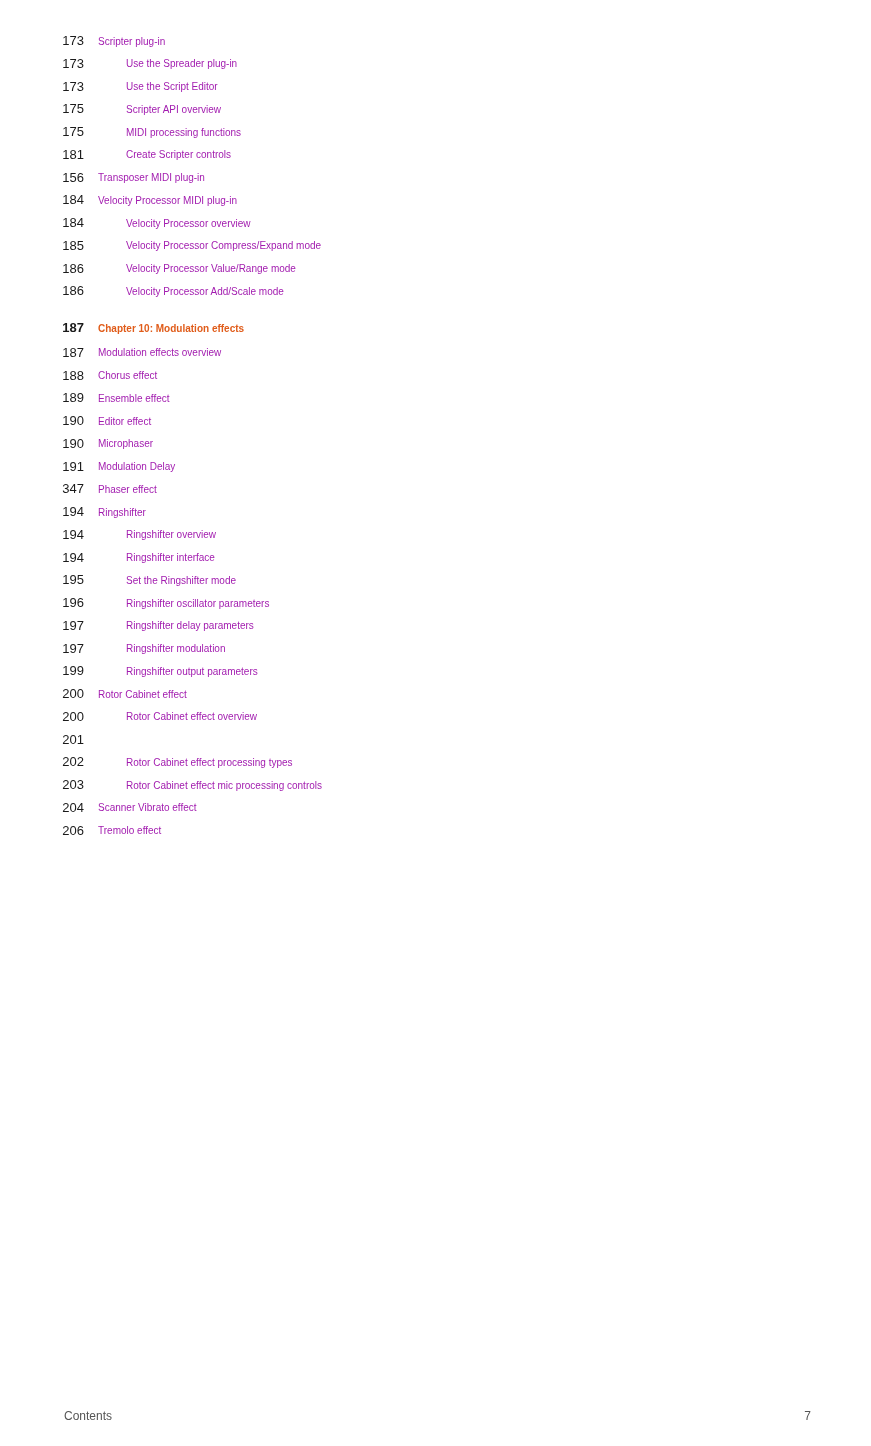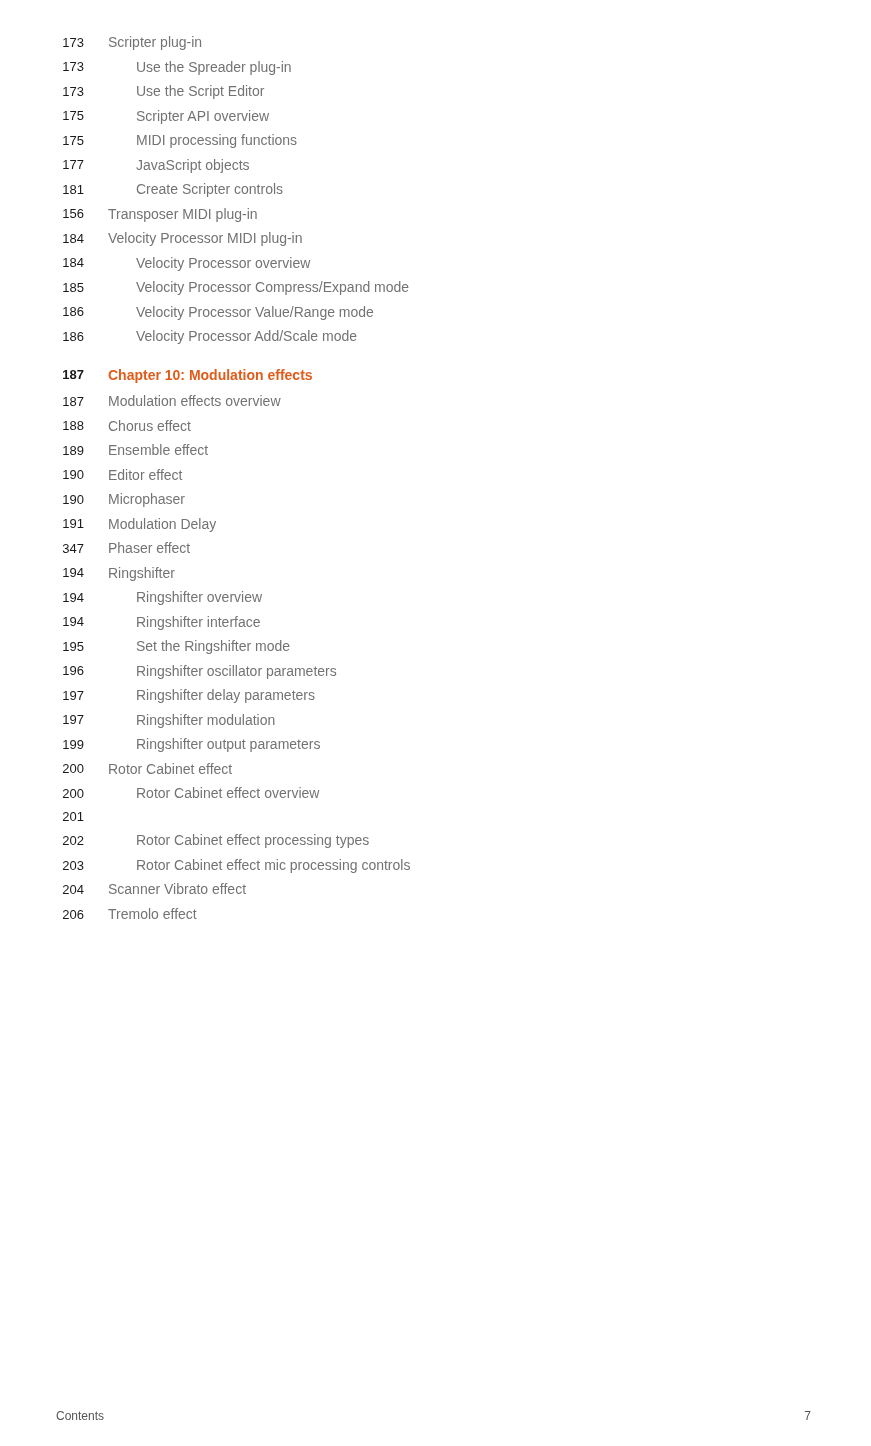--- a/index.html
+++ b/index.html
@@ -18,77 +18,76 @@
       position: relative;
     }
 
     .page-container {
       padding: 30px 80px 60px 60px;
       max-width: 871px;
     }
 
     .toc-entry {
       display: flex;
-      align-items: flex-end;
+      align-items: center;
       line-height: 1.75;
       padding: 0;
-      gap: 10px;
     }
 
     .page-num {
       min-width: 38px;
       text-align: right;
       font-size: 13px;
       color: #1a1a1a;
       padding-right: 14px;
       flex-shrink: 0;
     }
 
     .entry-text {
-      font-size: 14px;
-      color: #737373;
+      font-size: 10px;
+      color: #a21caf;
     }
 
     .indent-1 .entry-text {
       padding-left: 28px;
     }
 
     .chapter-heading {
       color: #e05c1a;
       font-size: 14.5px;
       font-weight: 600;
       margin-top: 4px;
       margin-bottom: 2px;
     }
 
     .chapter-heading .entry-text {
       color: #e05c1a;
       font-weight: 600;
-      font-size: 14px;
+      font-size: 10px;
     }
 
     .spacer {
       height: 10px;
     }
 
     .page-footer {
       position: absolute;
       bottom: 30px;
       left: 0;
       right: 0;
       display: flex;
       justify-content: center;
       align-items: center;
       font-size: 12px;
       color: #555;
     }
 
     .footer-left {
       position: absolute;
-      left: 56px;
+      left: 64px;
       font-size: 12px;
       color: #555;
     }
 
     .footer-right {
       position: absolute;
       right: 60px;
       font-size: 12px;
       color: #555;
     }
@@ -112,24 +111,20 @@
       </div>
       <div class="toc-entry indent-1">
         <span class="page-num">175</span>
         <span class="entry-text">Scripter API overview</span>
       </div>
       <div class="toc-entry indent-1">
         <span class="page-num">175</span>
         <span class="entry-text">MIDI processing functions</span>
       </div>
       <div class="toc-entry indent-1">
-        <span class="page-num">177</span>
-        <span class="entry-text">JavaScript objects</span>
-      </div>
-      <div class="toc-entry indent-1">
         <span class="page-num">181</span>
         <span class="entry-text">Create Scripter controls</span>
       </div>
       <div class="toc-entry">
         <span class="page-num">156</span>
         <span class="entry-text">Transposer MIDI plug-in</span>
       </div>
       <div class="toc-entry">
         <span class="page-num">184</span>
         <span class="entry-text">Velocity Processor MIDI plug-in</span>

